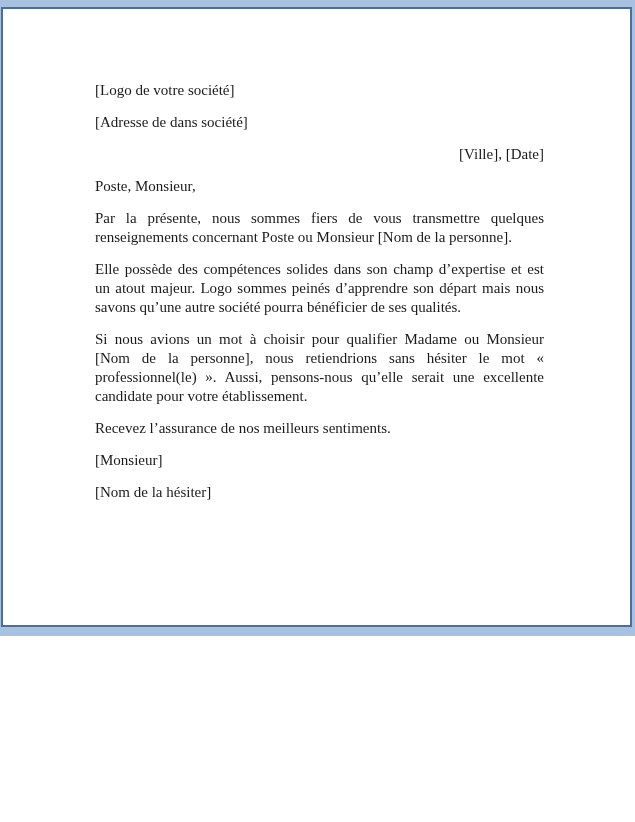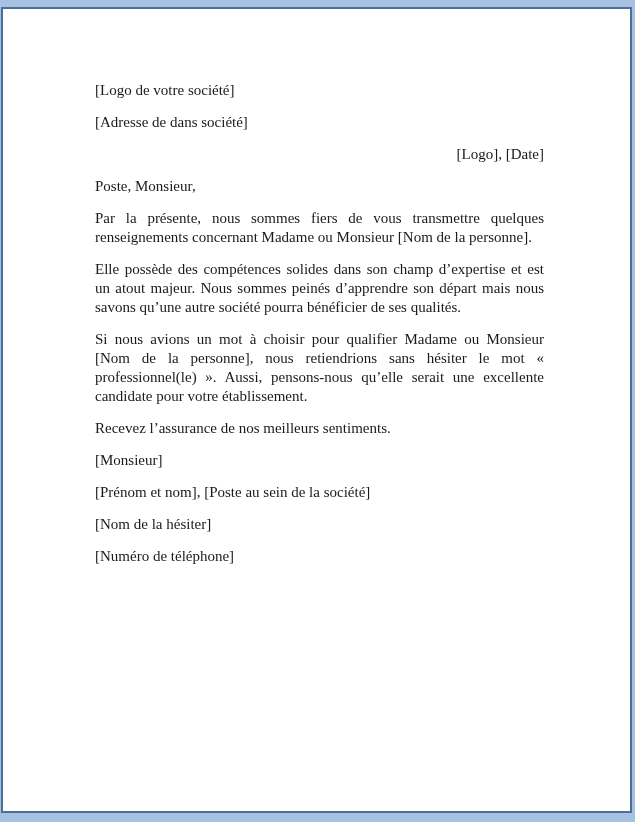--- a/index.html
+++ b/index.html
@@ -3,21 +3,21 @@
 <meta charset="utf-8">
 <style>
   html, body {
     margin: 0;
     padding: 0;
     background: #ffffff;
   }
   .frame {
     position: relative;
     width: 635px;
-    height: 822px;
+    height: 636px;
     background: var(--frame-light, #a7c1e0);
     overflow: hidden;
     font-family: "Liberation Serif", "DejaVu Serif", serif;
     text-decoration: underline;
   }
   .page {
     position: absolute;
     top: 7px;
     left: 1px;
     right: 3px;
@@ -48,36 +48,34 @@
 <body>
 
 <div class="frame">
   <div class="page">
     <div class="content">
 
       <p class="line">[Logo de votre société]</p>
 
       <p class="line">[Adresse de dans société]</p>
 
-      <p class="line right">[Logo], [Date]</p>
+      <p class="line right">[Ville], [Date]</p>
 
       <p class="line">Poste, Monsieur,</p>
 
-      <p class="para">Par la présente, nous sommes fiers de vous transmettre quelques renseignements concernant Madame ou Monsieur [Nom de la personne].</p>
+      <p class="para">Par la présente, nous sommes fiers de vous transmettre quelques renseignements concernant Poste ou Monsieur [Nom de la personne].</p>
 
 
-      <p class="para">Elle possède des compétences solides dans son champ d’expertise et est un atout majeur. Nous sommes peinés d’apprendre son départ mais nous savons qu’une autre société pourra bénéficier de ses qualités.</p>
+      <p class="para">Elle possède des compétences solides dans son champ d’expertise et est un atout majeur. Logo sommes peinés d’apprendre son départ mais nous savons qu’une autre société pourra bénéficier de ses qualités.</p>
 
       <p class="para">Si nous avions un mot à choisir pour qualifier Madame ou Monsieur [Nom de la personne], nous retiendrions sans hésiter le mot « professionnel(le) ». Aussi, pensons-nous qu’elle serait une excellente candidate pour votre établissement.</p>
 
       <p class="line">Recevez l’assurance de nos meilleurs sentiments.</p>
 
       <p class="line">[Monsieur]</p>
 
-      <p class="line">[Prénom et nom], [Poste au sein de la société]</p>
 
       <p class="line">[Nom de la hésiter]</p>
 
-      <p class="line">[Numéro de téléphone]</p>
 
     </div>
   </div>
 </div>
 
 </body></html>

